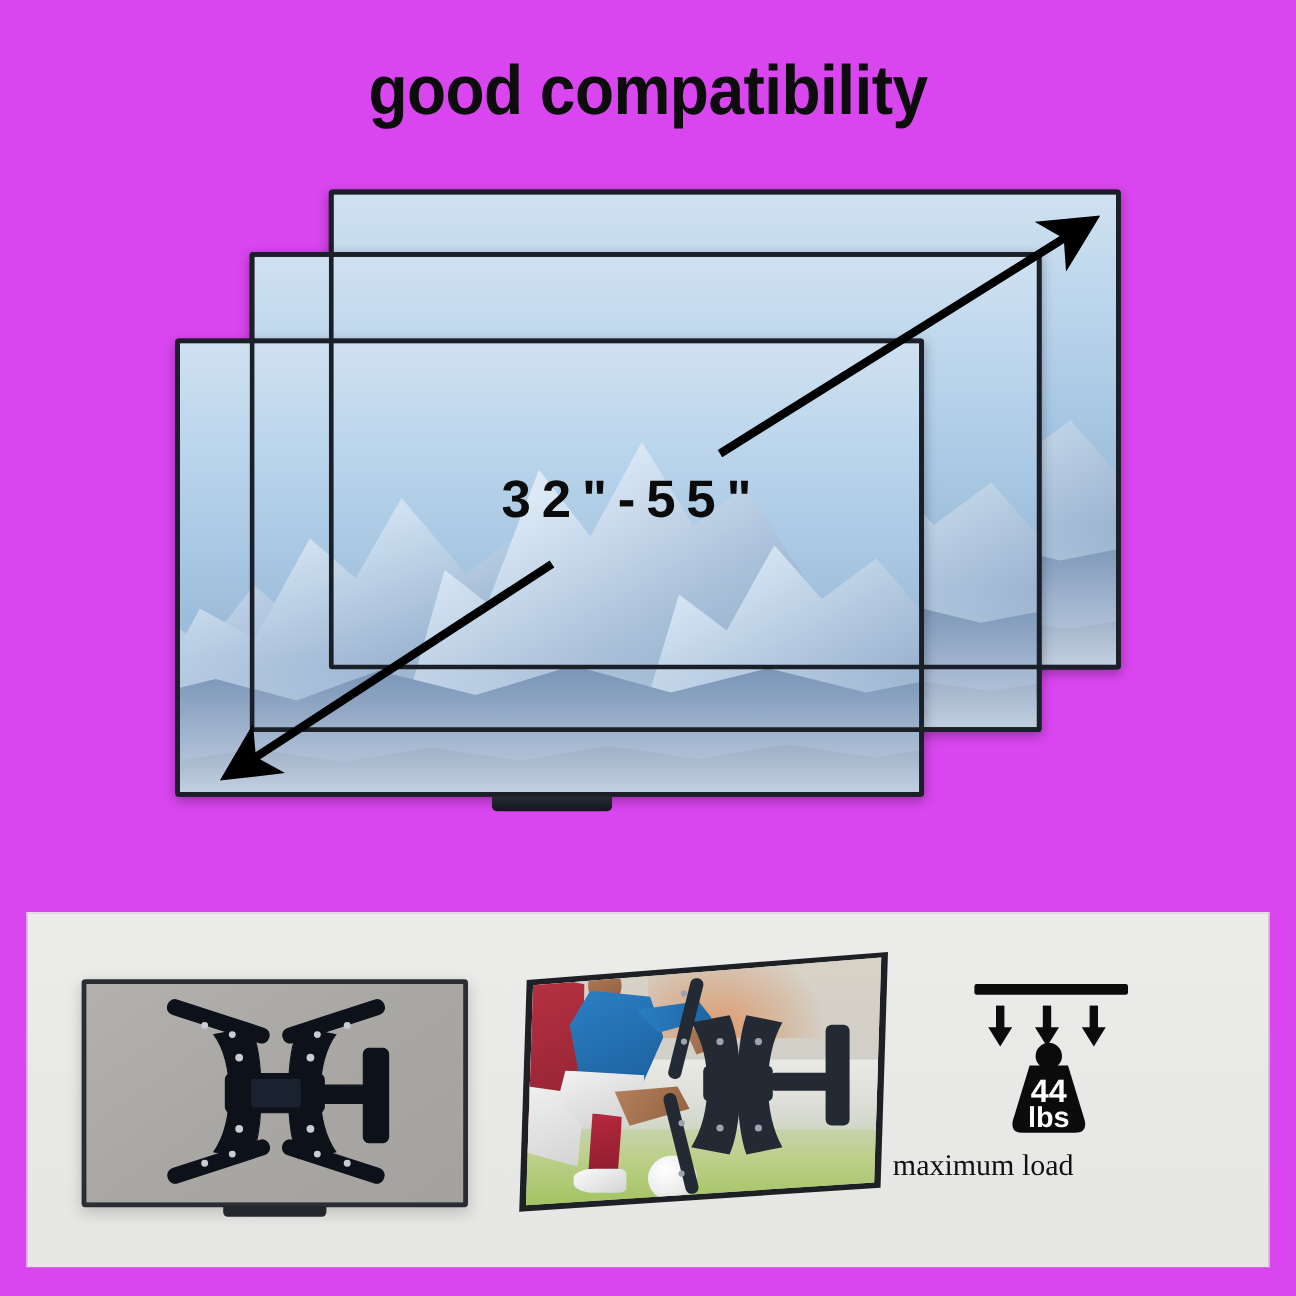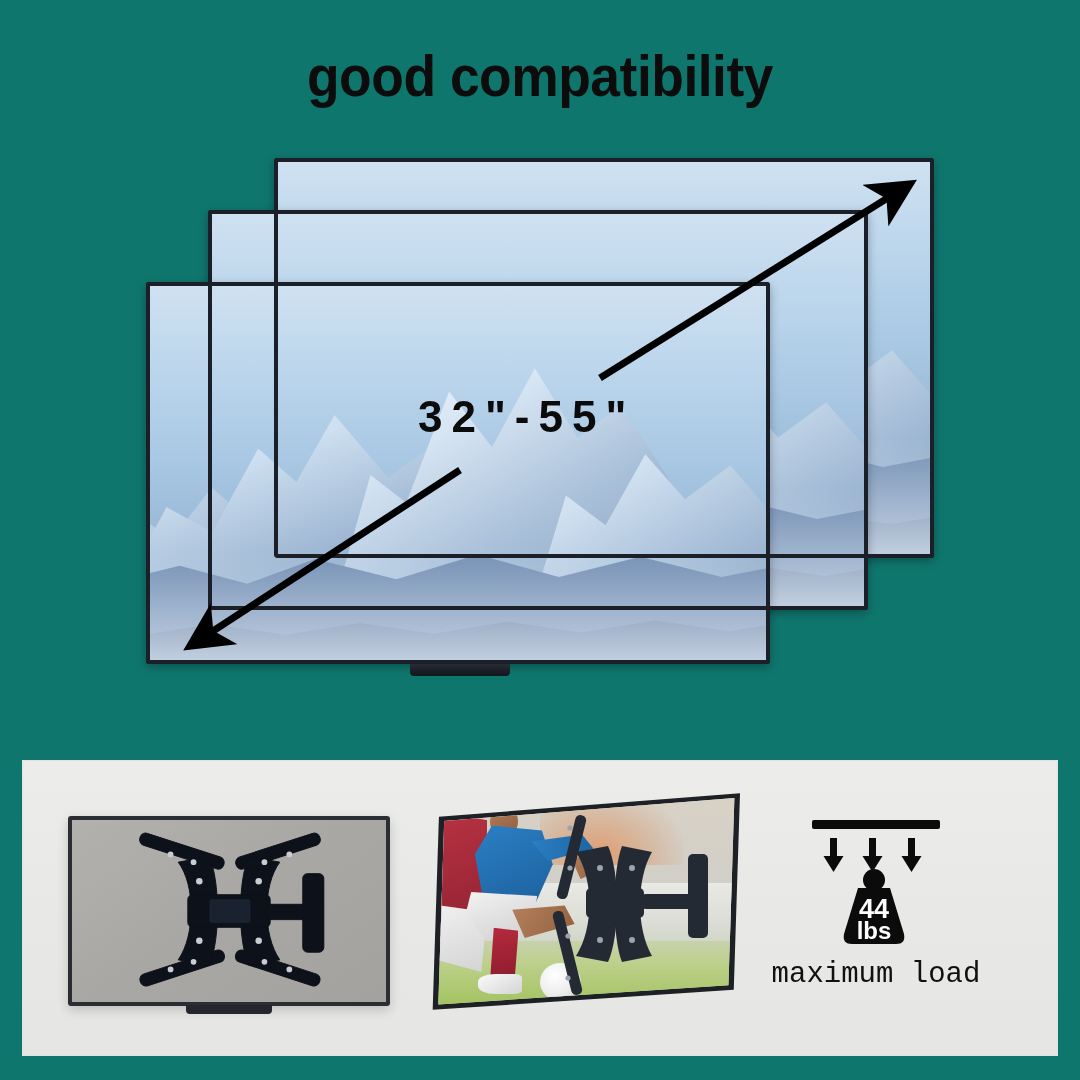--- a/index.html
+++ b/index.html
@@ -2,21 +2,21 @@
 <html><head>
 <meta charset="utf-8">
 <style>
   * { margin:0; padding:0; box-sizing:border-box; }
   html,body{
     width:1080px; height:1080px;
     background:#fffffe;
     font-family:"Liberation Sans", sans-serif;
     overflow:hidden;
   }
-  .page{ position:relative; width:1080px; height:1080px; background:#0f766e; }
+  .page{ position:relative; width:1080px; height:1080px; background:#d946ef; }
 
   
   .title{
     position:absolute; top:42px; left:0; width:1080px;
     text-align:center;
     font-size:58px;
     font-weight:bold;
     letter-spacing:-0.5px;
     color:#0c0c0c;
     font-family:"Liberation Sans", sans-serif;
@@ -130,22 +130,22 @@
   .shoe{ position:absolute; left:16%; top:83%; width:14%; height:9%;
           background:linear-gradient(150deg,#fbfbfb,#d4d4d4);
           border-radius:40% 18% 18% 40%; }
   .ball{ position:absolute; left:36%; top:78%; width:13%; height:17%;
           border-radius:50%;
           background:radial-gradient(circle at 36% 32%, #ffffff 0%, #ededed 52%, #c9c9c9 100%); }
 
   
   .loadIcon{ position:absolute; left:806px; top:818px; width:140px; height:130px;text-align:center; }
   .loadLabel{
-    position:absolute; left:744px; top:958px; width:264px; text-align:center;
-    font-size:29px; color:#111; font-family:Liberation Mono, monospace;
+    position:absolute; left:744px; top:958px; width:264px; text-align:left;
+    font-size:25px; color:#111; font-family:Liberation Serif, serif;
   }
   .wtext{ fill:#ffffff; font-family:"Liberation Sans", sans-serif; font-weight:bold; }
 </style>
 </head>
 <body>
 
 <div class="page">
 
   <div class="title">good compatibility</div>
 

